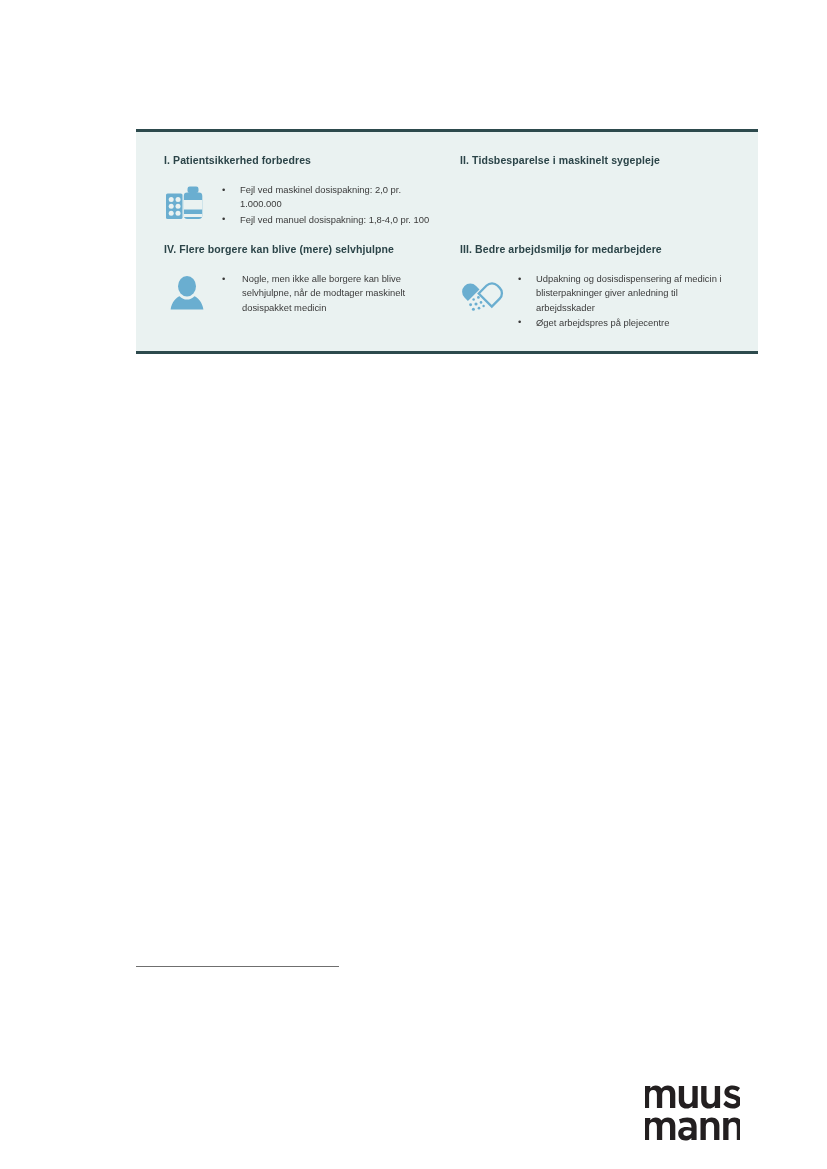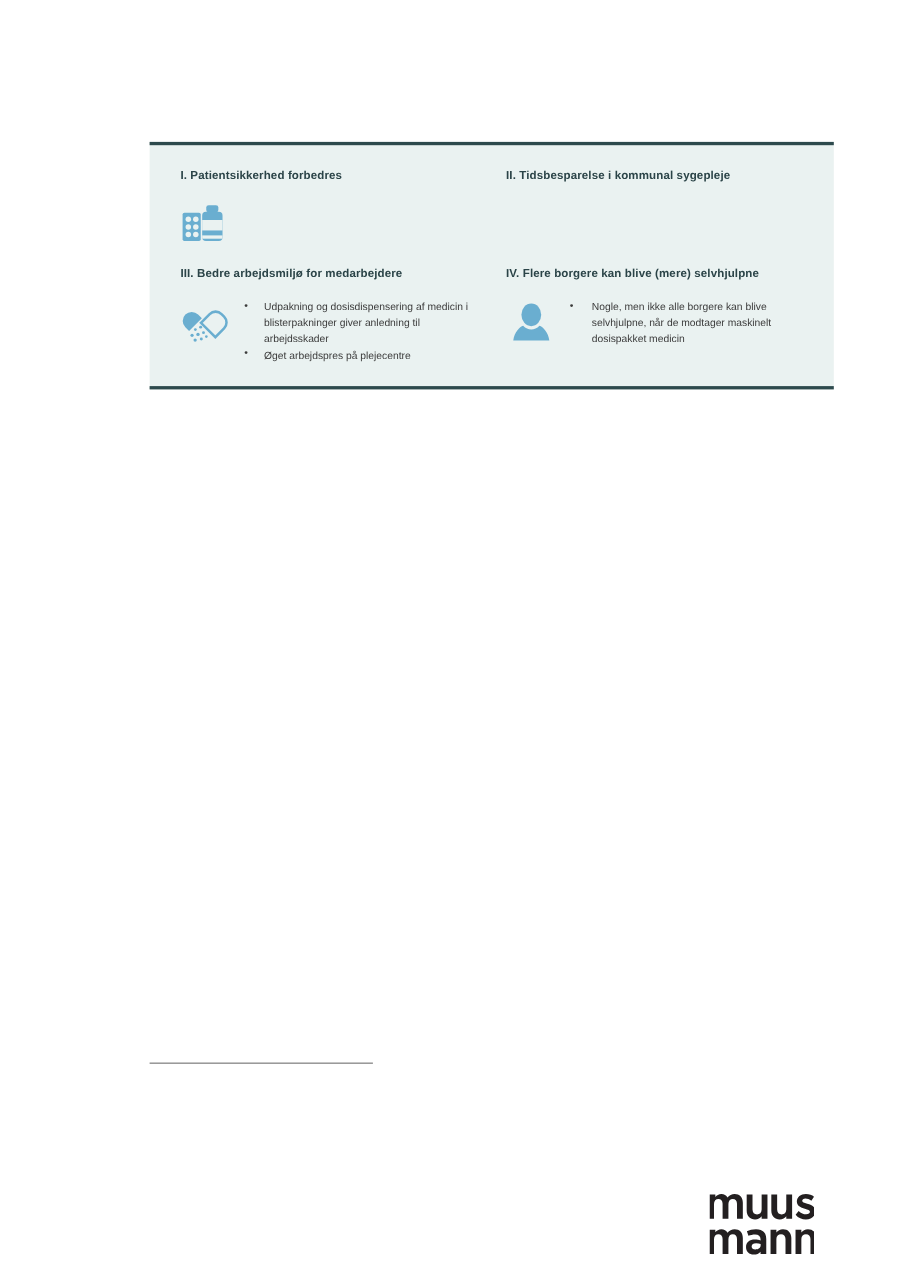--- a/index.html
+++ b/index.html
@@ -141,25 +141,44 @@
             <circle cx="13.0" cy="28.2" r="2.5" fill="#eaf2f1"></circle>
 
             <rect x="22.5" y="1.5" width="11" height="6.5" rx="2.2" fill="#6aaed0"></rect>
 
             <rect x="18.8" y="7.5" width="18.5" height="26.5" rx="3.4" fill="#6aaed0"></rect>
 
             <rect x="18.8" y="15.0" width="18.5" height="9.5" fill="#eaf2f1"></rect>
             <rect x="18.8" y="29.0" width="18.5" height="3.0" fill="#eaf2f1"></rect>
           </svg>
         </div>
+        <ul class="bullets">
+          <li>Fejl ved maskinel dosispakning: 2,0 pr. 1.000.000</li>
+          <li>Fejl ved manuel dosispakning: 1,8-4,0 pr. 100</li>
+        </ul>
       </div>
     </div>
 
     <div class="panel right">
-      <div class="panel-heading">II. Tidsbesparelse i kommunal sygepleje</div>
+      <div class="panel-heading">II. Tidsbesparelse i maskinelt sygepleje</div>
+    </div>
+
+    <div class="panel right">
+      <div class="panel-heading">IV. Flere borgere kan blive (mere) selvhjulpne</div>
+      <div class="panel-body">
+        <div class="icon-wrap">
+          <svg width="40" height="40" viewBox="0 0 40 40" aria-hidden="true">
+            <ellipse cx="20" cy="12.2" rx="9.0" ry="10.3" fill="#6aaed0"></ellipse>
+            <path d="M3.6 35.5 C4.6 28.0 9.4 23.2 12.6 22.2 C14.8 24.6 17.3 25.6 20 25.6 C22.7 25.6 25.2 24.6 27.4 22.2 C30.6 23.2 35.4 28.0 36.4 35.5 Z" fill="#6aaed0"></path>
+          </svg>
+        </div>
+        <ul class="bullets">
+          <li>Nogle, men ikke alle borgere kan blive selvhjulpne, når de modtager maskinelt dosispakket medicin</li>
+        </ul>
+      </div>
     </div>
 
     <div class="panel left">
       <div class="panel-heading">III. Bedre arbejdsmiljø for medarbejdere</div>
       <div class="panel-body">
         <div class="icon-wrap">
           <svg width="44" height="40" viewBox="0 0 44 40" aria-hidden="true">
 
             <path d="M3.5 12.0 a8.2 8.2 0 0 1 11.6 0 l3.4 3.4 -11.6 11.6 -3.4 -3.4 a8.2 8.2 0 0 1 0 -11.6 z" fill="#6aaed0"></path>
 
@@ -175,35 +194,20 @@
             <circle cx="22.6" cy="32.0" r="1.2" fill="#6aaed0"></circle>
           </svg>
         </div>
         <ul class="bullets">
           <li>Udpakning og dosisdispensering af medicin i blisterpakninger giver anledning til arbejdsskader</li>
           <li>Øget arbejdspres på plejecentre</li>
         </ul>
       </div>
     </div>
 
-    <div class="panel right">
-      <div class="panel-heading">IV. Flere borgere kan blive (mere) selvhjulpne</div>
-      <div class="panel-body">
-        <div class="icon-wrap">
-          <svg width="40" height="40" viewBox="0 0 40 40" aria-hidden="true">
-            <ellipse cx="20" cy="12.2" rx="9.0" ry="10.3" fill="#6aaed0"></ellipse>
-            <path d="M3.6 35.5 C4.6 28.0 9.4 23.2 12.6 22.2 C14.8 24.6 17.3 25.6 20 25.6 C22.7 25.6 25.2 24.6 27.4 22.2 C30.6 23.2 35.4 28.0 36.4 35.5 Z" fill="#6aaed0"></path>
-          </svg>
-        </div>
-        <ul class="bullets">
-          <li>Nogle, men ikke alle borgere kan blive selvhjulpne, når de modtager maskinelt dosispakket medicin</li>
-        </ul>
-      </div>
-    </div>
-
   </div>
 </div>
 
 <div class="footnote-rule"></div>
 
 <div class="logo">
   <svg width="95" height="62" viewBox="0 0 95 62" aria-hidden="true">
 
     <g fill="#231f20">
 

